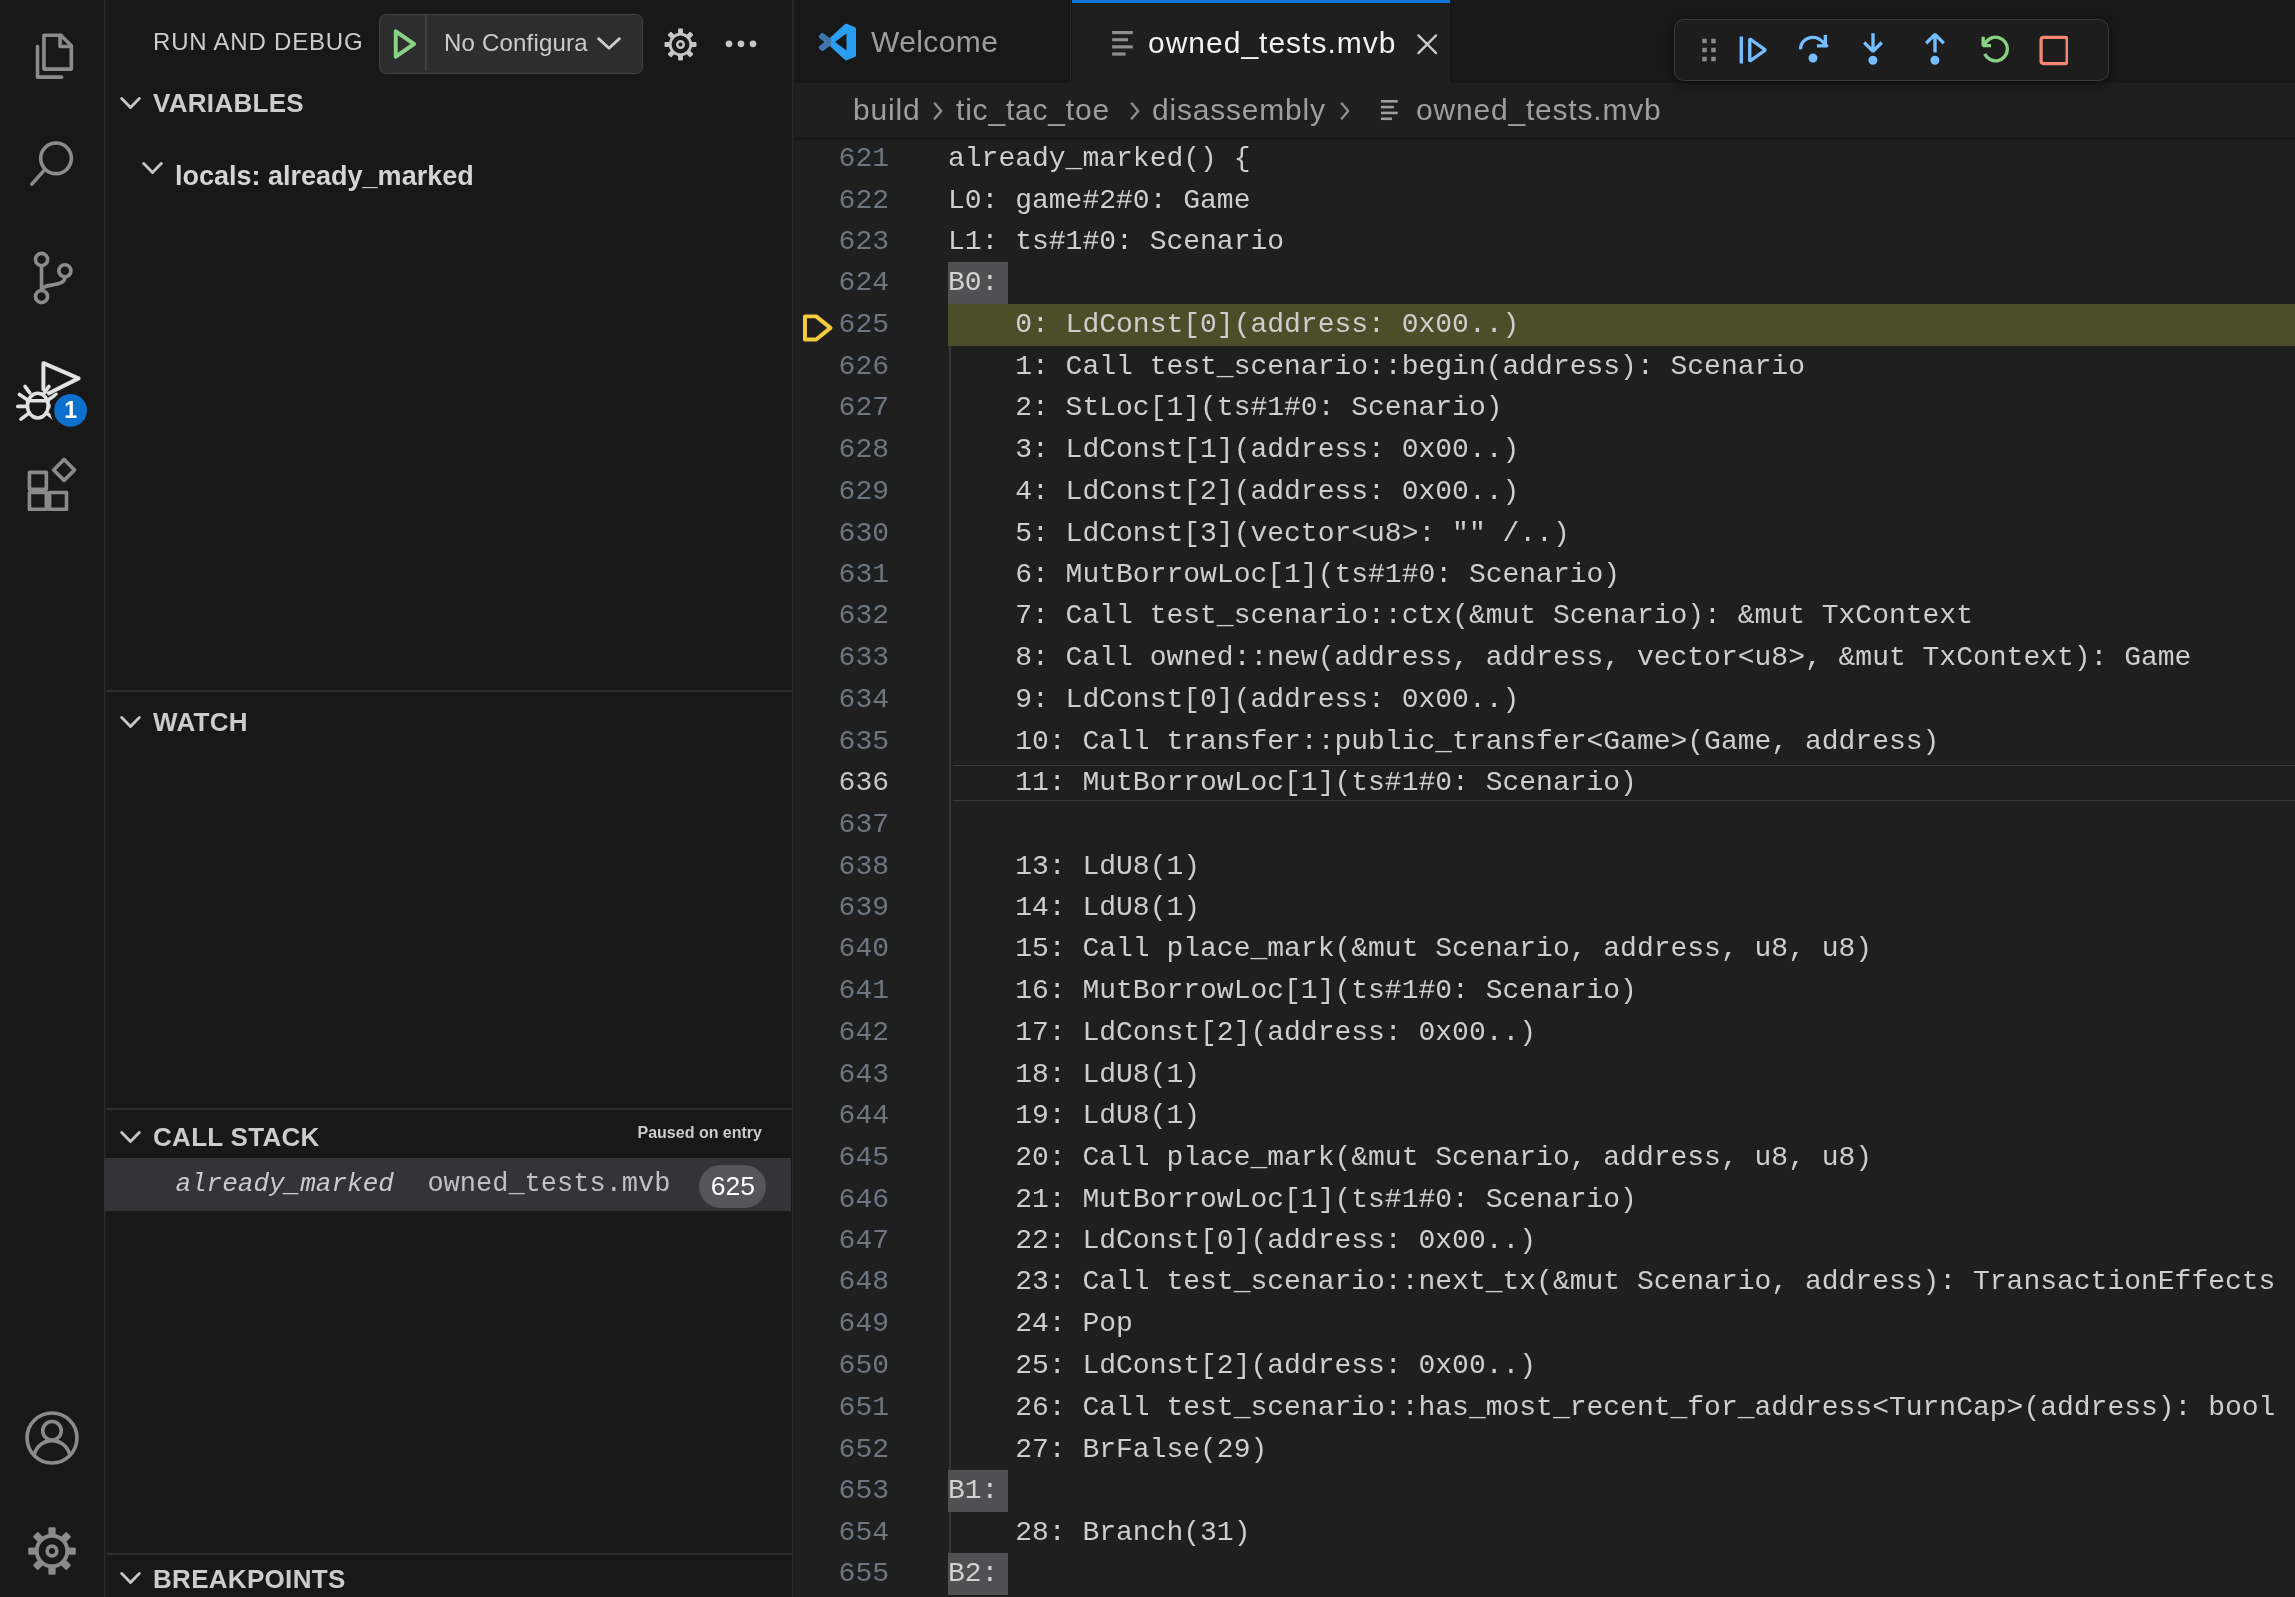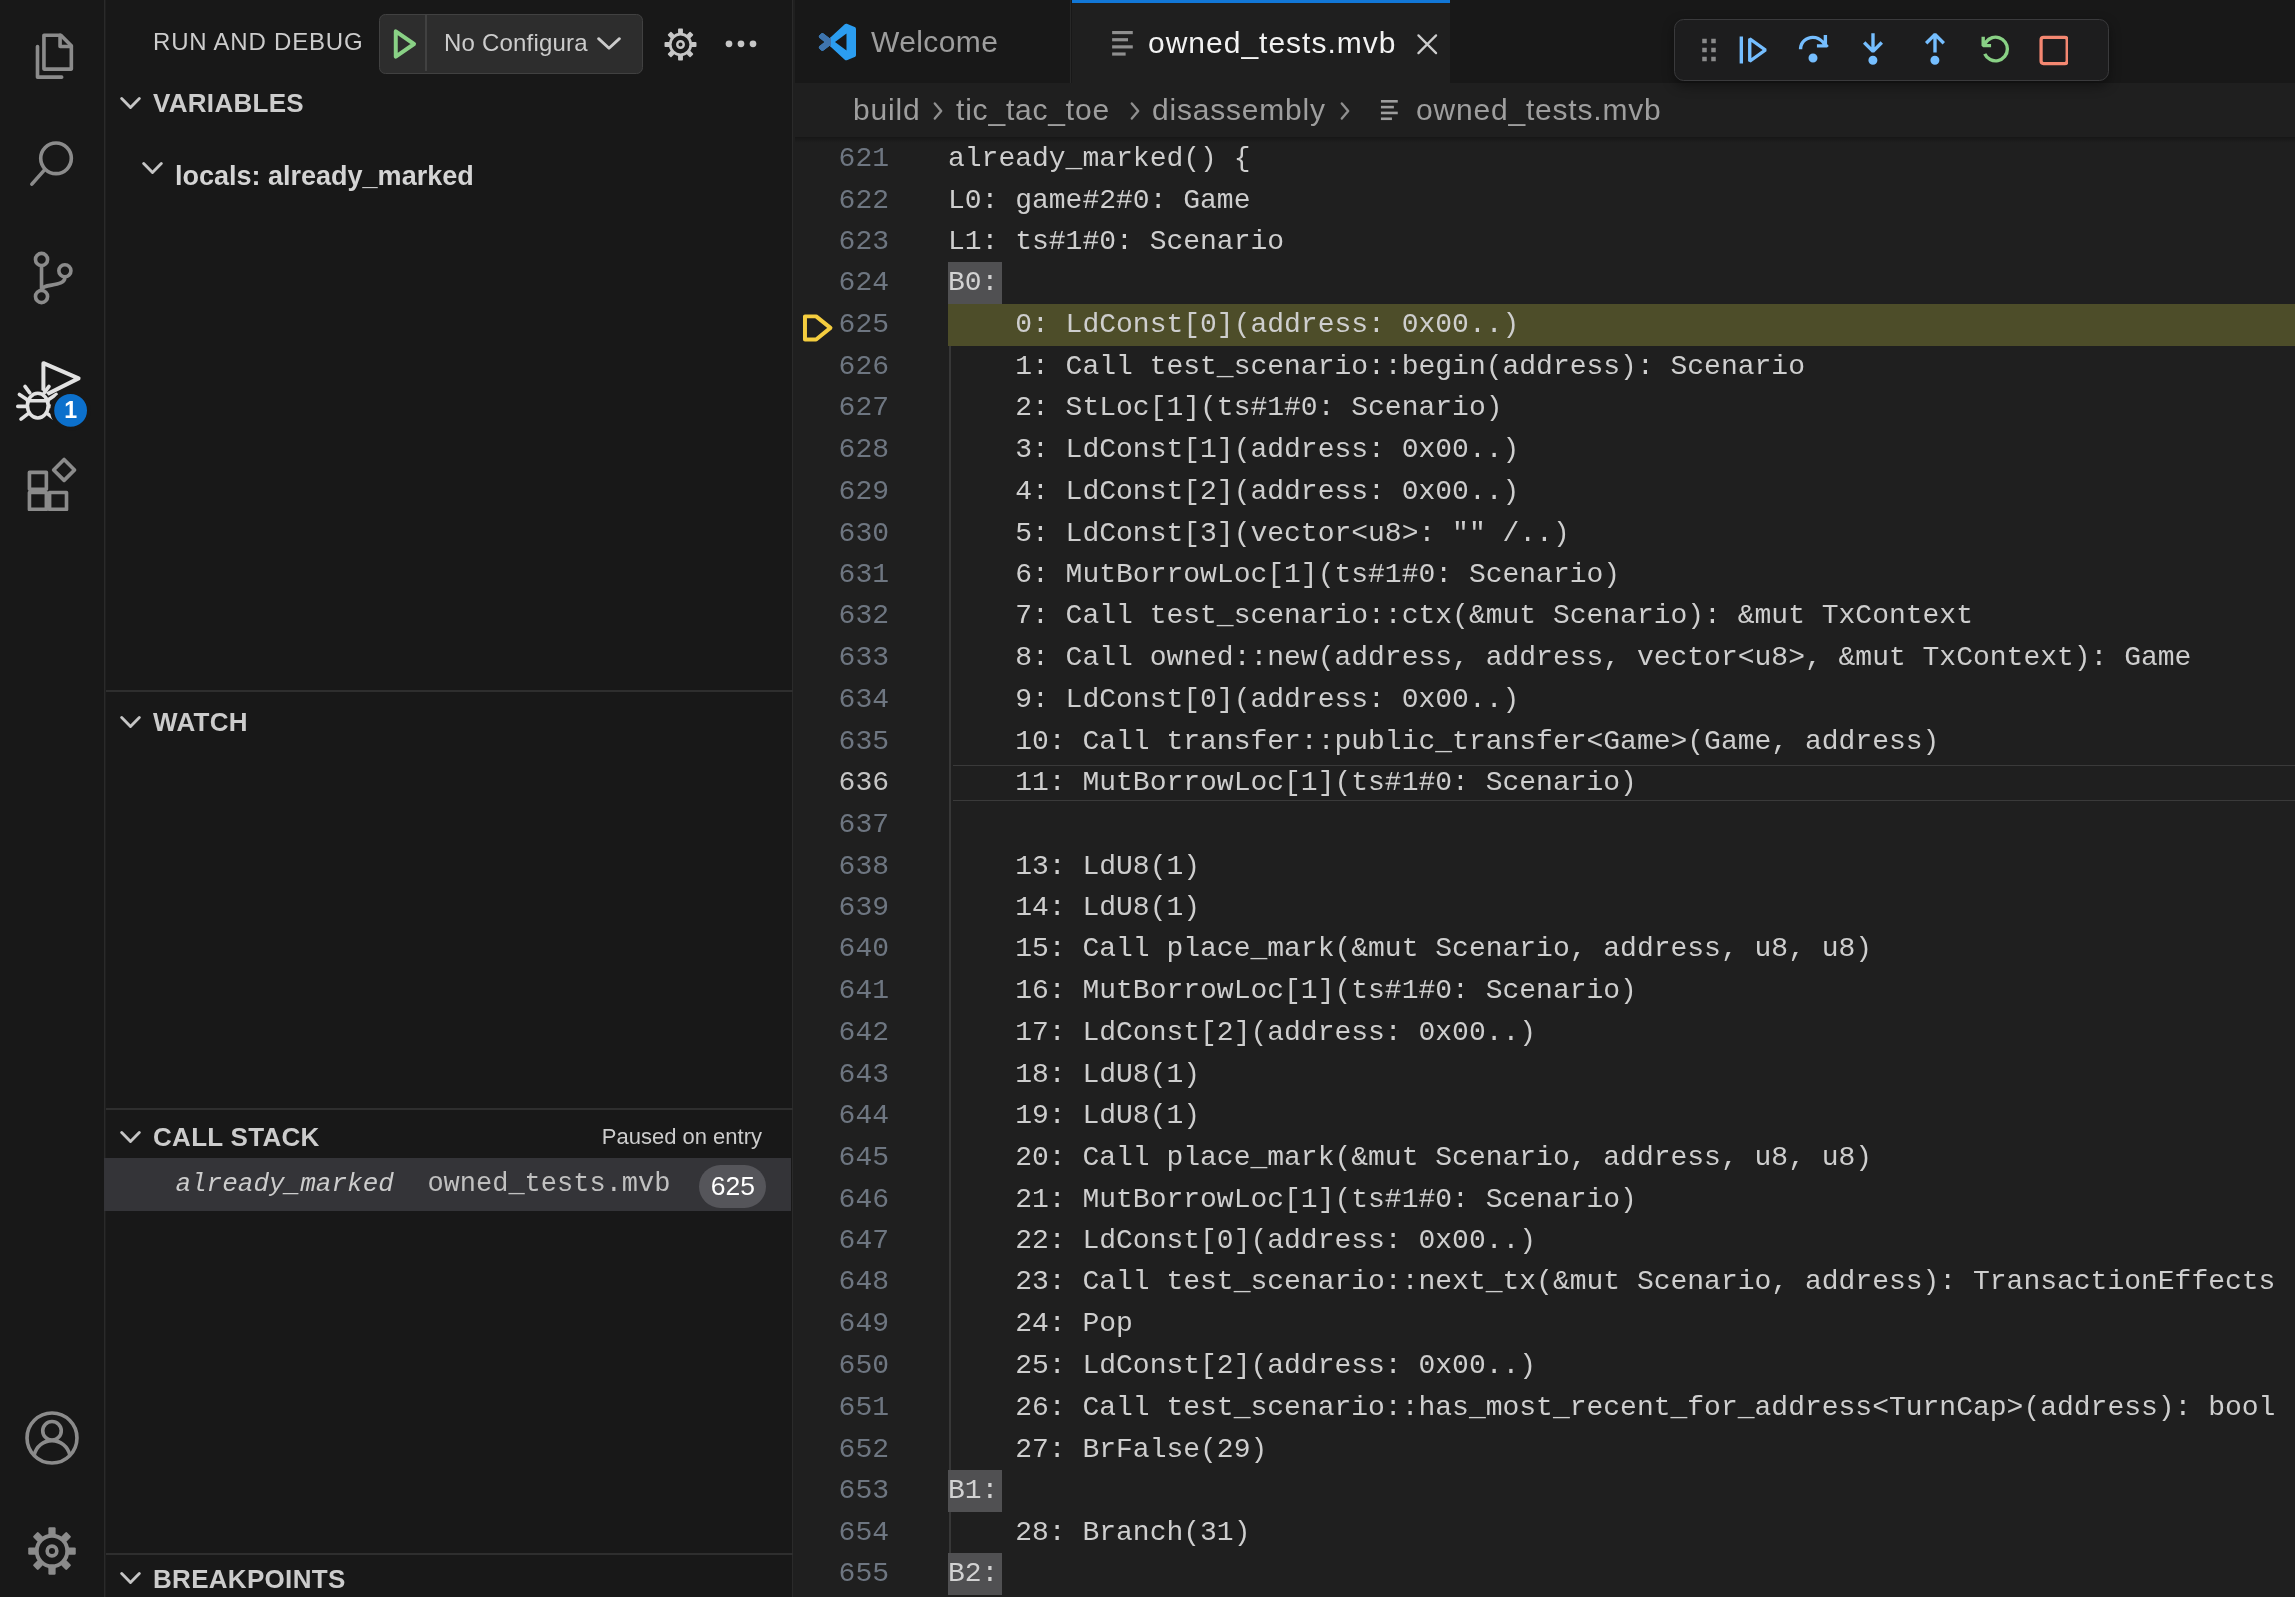--- a/index.html
+++ b/index.html
@@ -26,21 +26,21 @@
   .crumb { position:absolute; top:0; height:54px; line-height:54px; color:#9e9e9e;
      font-size:30px; letter-spacing:0.8px; white-space:nowrap; }
   
   #editor { position:absolute; left:795px; top:137px; width:1501px; height:1461px;
      background:#1f1f1f; overflow:hidden; }
   #editor .ln { position:absolute; left:0; width:94px; height:42px; line-height:42px;
      text-align:right; font-family:"Liberation Mono",monospace; font-size:28px; color:#6e7681; }
   #editor .ln.active { color:#c6c6c6; }
   #editor .cl { position:absolute; left:153px; height:42px; line-height:42px; white-space:pre;
      font-family:"Liberation Mono",monospace; font-size:28px; color:#cecece; }
-  .bb { display:inline-block; height:42px; background:#505052; color:#d2d2d2; padding-right:4px; }
+  .bb { display:inline-block; height:42px; background:#505052; color:#d2d2d2; padding-right:10px; }
   #stopband { position:absolute; left:153px; top:167px; width:1348px; height:42px; background:#4d4d29; }
   #curline { position:absolute; left:158px; top:628px; width:1343px; height:36px;
      border-top:1.6px solid #3a3a3a; border-bottom:1.6px solid #3a3a3a; }
   #indent { position:absolute; left:154px; top:209px; width:1.6px; height:1207px; background:#373737; }
   
   #dtb { position:absolute; left:1674px; top:19.3px; width:435px; height:62px;
      background:#1d1d1e; border:1.6px solid #3a3a3c; border-radius:9.7px;
      box-shadow:0 4.8px 11.3px rgba(0,0,0,0.4); }
 </style></head>
 <body>
@@ -162,21 +162,21 @@
   <svg class="abs" style="left:13.7px;top:716px" width="21" height="12" viewBox="0 0 26 15" fill="none" stroke="#c5c5c5" stroke-width="3.6" stroke-linecap="round" stroke-linejoin="round">
       <path d="M2 2 L13 13 L24 2"></path>
     </svg>
   <div class="hdrtxt" style="left:47px;top:707px">WATCH</div>
 
   <div class="sep" style="top:1108px"></div>
   <svg class="abs" style="left:13.7px;top:1131px" width="21" height="12" viewBox="0 0 26 15" fill="none" stroke="#c5c5c5" stroke-width="3.6" stroke-linecap="round" stroke-linejoin="round">
       <path d="M2 2 L13 13 L24 2"></path>
     </svg>
   <div class="hdrtxt" style="left:47px;top:1122px">CALL STACK</div>
-  <div class="abs" style="left:0;top:1124px;width:656px;text-align:right;color:#cccccc;font-size:22px;font-weight:400;white-space:nowrap">Paused on entry</div>
+  <div class="abs" style="left:0;top:1124px;width:656px;text-align:right;color:#cccccc;font-size:16px;font-weight:700;white-space:nowrap">Paused on entry</div>
   <div class="abs" style="left:-1.6px;top:1158px;width:687px;height:53px;background:#343438">
     <div class="abs" style="left:71px;top:0;height:53px;line-height:53px;color:#cccccc;font-size:26px;font-style:italic;font-family:'Liberation Mono',monospace;white-space:nowrap">already_marked</div>
     <div class="abs" style="left:323px;top:0;height:53px;line-height:53px;color:#c0c0c0;font-size:27px;font-family:'Liberation Mono',monospace;white-space:nowrap">owned_tests.mvb</div>
     <div class="abs" style="left:595px;top:7.2px;width:67px;height:43px;border-radius:22px;background:#55555a;color:#ffffff;font-size:26.5px;text-align:center;line-height:43px">625</div>
   </div>
 
   <div class="sep" style="top:1553px"></div>
   <svg class="abs" style="left:13.7px;top:1572px" width="21" height="12" viewBox="0 0 26 15" fill="none" stroke="#c5c5c5" stroke-width="3.6" stroke-linecap="round" stroke-linejoin="round">
       <path d="M2 2 L13 13 L24 2"></path>
     </svg>

